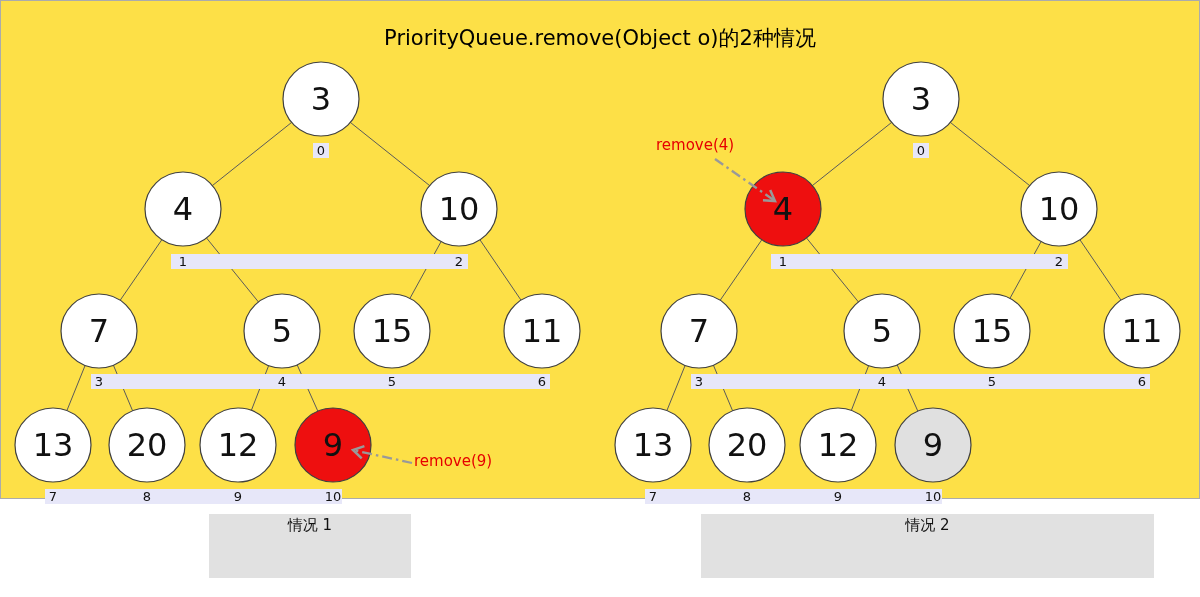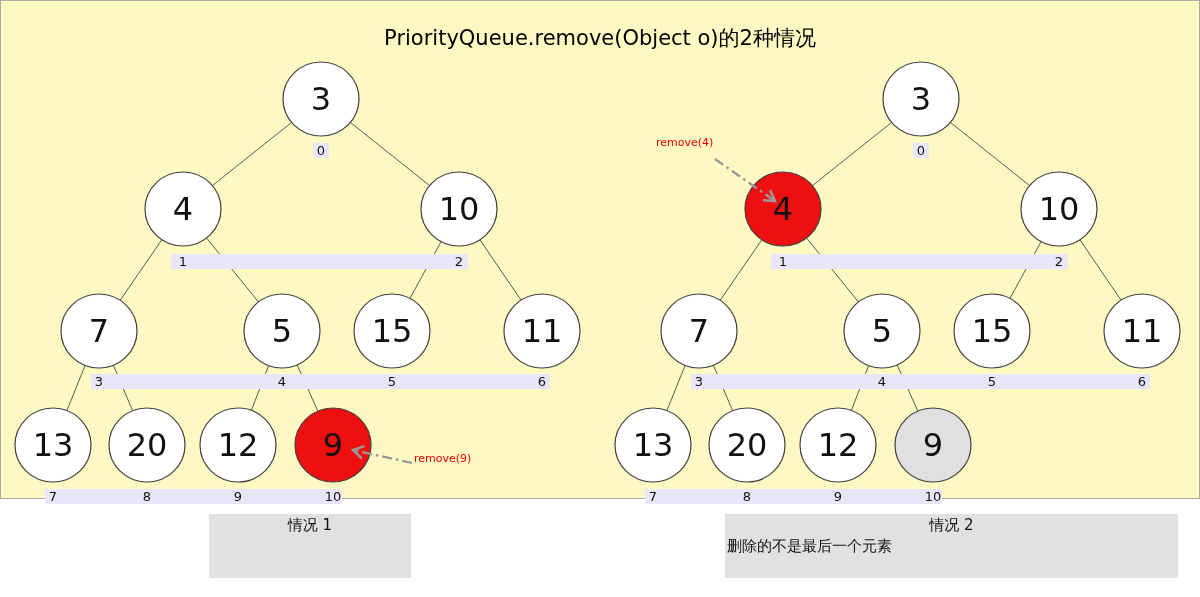--- a/index.html
+++ b/index.html
@@ -1,35 +1,35 @@
 <!DOCTYPE html>
 <html><head>
 <meta charset="utf-8">
 <style>
   html,body{margin:0;padding:0;background:#ffffff;width:1200px;height:597px;overflow:hidden;}
   #canvas{
     position:relative;width:1200px;height:499px;box-sizing:border-box;
-    border:1px solid #ababab;background:#fef9c3;
+    border:1px solid #ababab;background:#fde047;
     font-family:"DejaVu Sans", sans-serif;
   }
   #title{
     position:absolute;top:23px;left:0;width:100%;text-align:center;
     font-size:21px;color:#000;
   }
   #diagram{position:absolute;top:0;left:0;}
-  .annotation{position:absolute;font-size:11px;white-space:nowrap;}
+  .annotation{position:absolute;font-size:15px;white-space:nowrap;}
   .annot-1{left:413px;top:451px;}
   .annot-2{left:655px;top:135px;}
   .caption{
     position:absolute;top:513px;height:64px;box-sizing:border-box;
     font-size:15px;line-height:21px;color:#111;padding:1px 2px 0 2px;
     white-space:nowrap;
   }
   .caption-1{left:208px;width:202px;}
-  .caption-2{left:724px;width:453px;}
+  .caption-2{left:700px;width:453px;}
   .cap-title{text-align:center;}
 </style>
 </head>
 <body>
 
 <div id="canvas">
 
   <div id="title">PriorityQueue.remove(Object o)的2种情况</div>
 
   <svg id="diagram" width="1200" height="597">
@@ -138,16 +138,15 @@
 
   <div class="annotation annot-1" style="color: rgb(230, 0, 0);">remove(9)</div>
   <div class="annotation annot-2" style="color: rgb(230, 0, 0);">remove(4)</div>
 
   <div class="caption caption-1" style="background: rgb(225, 225, 225);">
     <div class="cap-title">情况 1</div>
   </div>
 
   <div class="caption caption-2" style="background: rgb(225, 225, 225);">
     <div class="cap-title">情况 2</div>
-    <div class="cap-line">删除的不是最后一个元素</div>
   </div>
 
 </div>
 
 </body></html>

